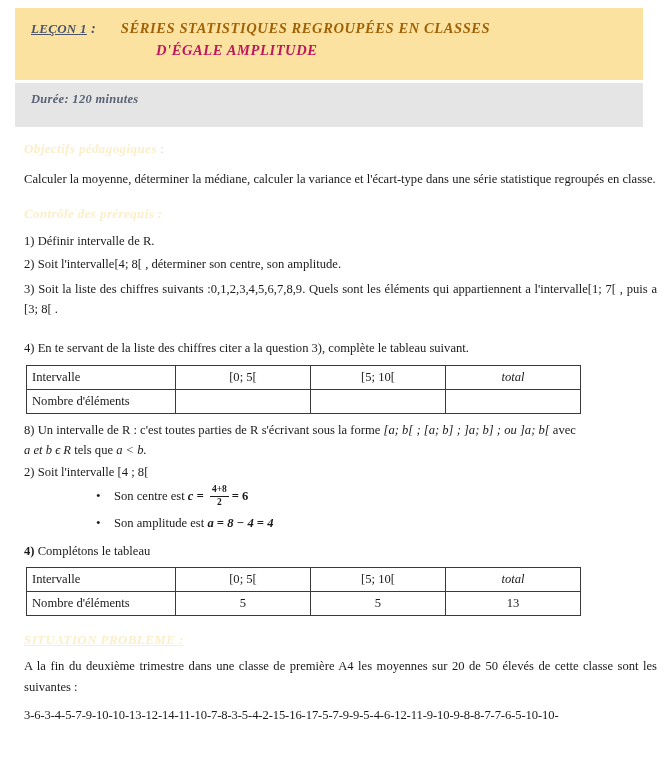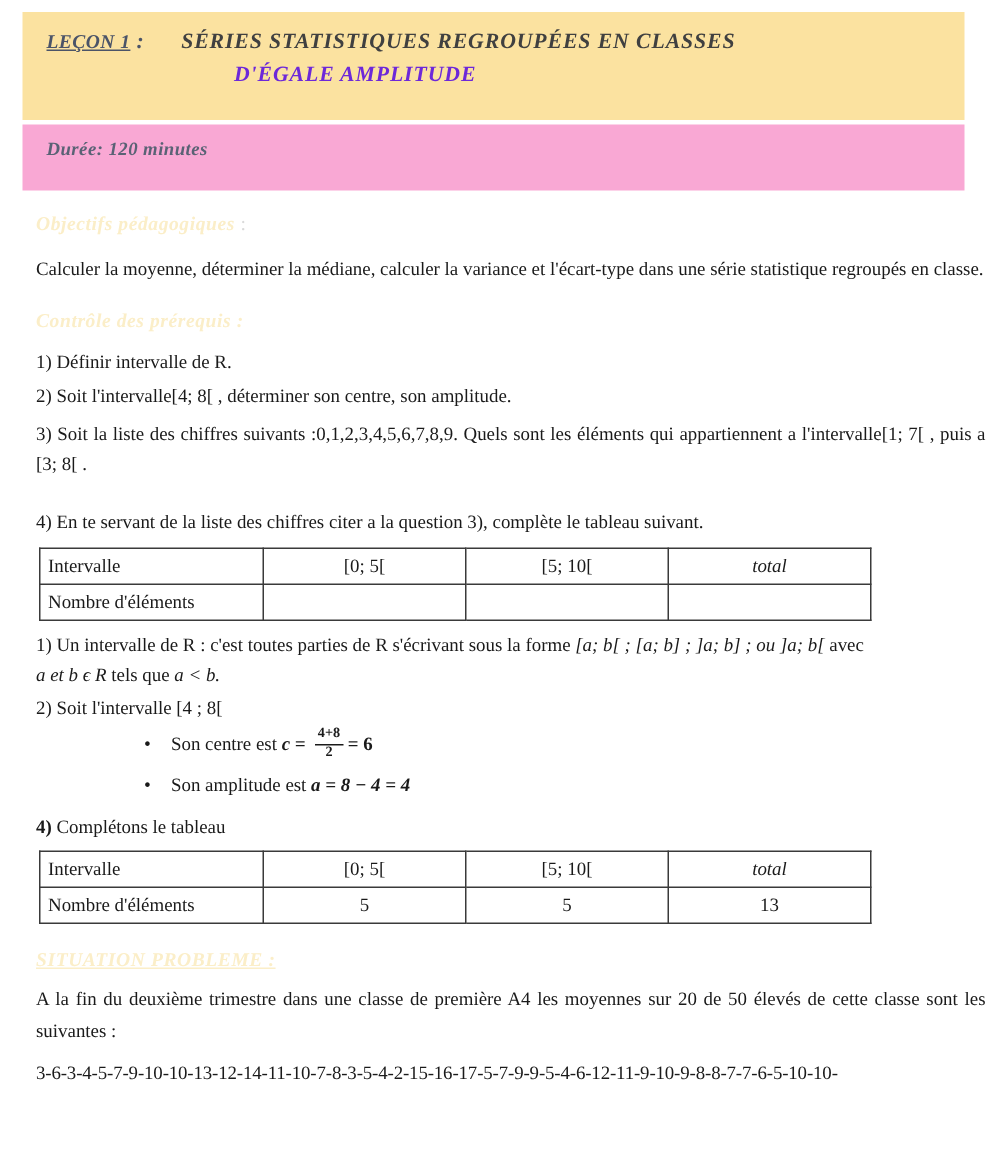--- a/index.html
+++ b/index.html
@@ -43,39 +43,39 @@
     font-style: italic;
     font-weight: bold;
     font-size: 14.5px;
     color: #4b5468;
     padding-left: 4px;
   }
   .banner-title {
     font-style: italic;
     font-weight: bold;
     font-size: 14.5px;
-    color: #404040;
+    color: #a16207;
     letter-spacing: 0.6px;
     padding-left: 25px;
   }
   .banner-title2 {
     font-style: italic;
     font-weight: bold;
     font-size: 14.5px;
-    color: #6d28d9;
+    color: #be185d;
     letter-spacing: 0.6px;
     padding-left: 141px;
     line-height: 1.6;
   }
   .banner-gap {
     height: 3px;
     background: #ffffff;
   }
   .banner-duree {
-    background: #f9a8d4;
+    background: #e5e5e5;
     padding: 9px 0 20px 16px;
     font-style: italic;
     font-weight: bold;
     font-size: 12.5px;
     color: #5a6275;
     letter-spacing: 0.3px;
   }
 
   
   .content {
@@ -220,21 +220,21 @@
     <tr>
       <td class="lbl">Nombre d'éléments</td>
       <td class="val"></td>
       <td class="val"></td>
       <td class="val"></td>
     </tr>
   </tbody>
     </table>
 
 
-  <p class="para just" style="line-height:1.6;margin-bottom:0"><span>1) Un intervalle de R : c'est toutes parties de R s'écrivant sous la forme </span><span class="mathit">[a; b[ ;  [a; b] ;  ]a; b] ; ou ]a; b[</span><span> avec</span></p>
+  <p class="para just" style="line-height:1.6;margin-bottom:0"><span>8) Un intervalle de R : c'est toutes parties de R s'écrivant sous la forme </span><span class="mathit">[a; b[ ;  [a; b] ;  ]a; b] ; ou ]a; b[</span><span> avec</span></p>
   <p class="nowrapline"><span class="mathit">a et b ϵ R</span><span> tels que </span><span class="mathit">a &lt; b.</span></p>
   <p class="nowrapline">2) Soit l'intervalle [4 ; 8[</p>
 
   <ul class="bullets">
     <li><span>Son centre est </span><span class="mathit bold">c = </span><span class="frac"><span class="num">4+8</span><span class="den">2</span></span><span class="bold">= 6</span></li>
     <li><span>Son amplitude est </span><span class="mathit bold">a = 8 − 4 = 4</span></li>
   </ul>
 
   <p class="nowrapline"><span class="bold">4)</span><span> Complétons le tableau</span></p>
 

